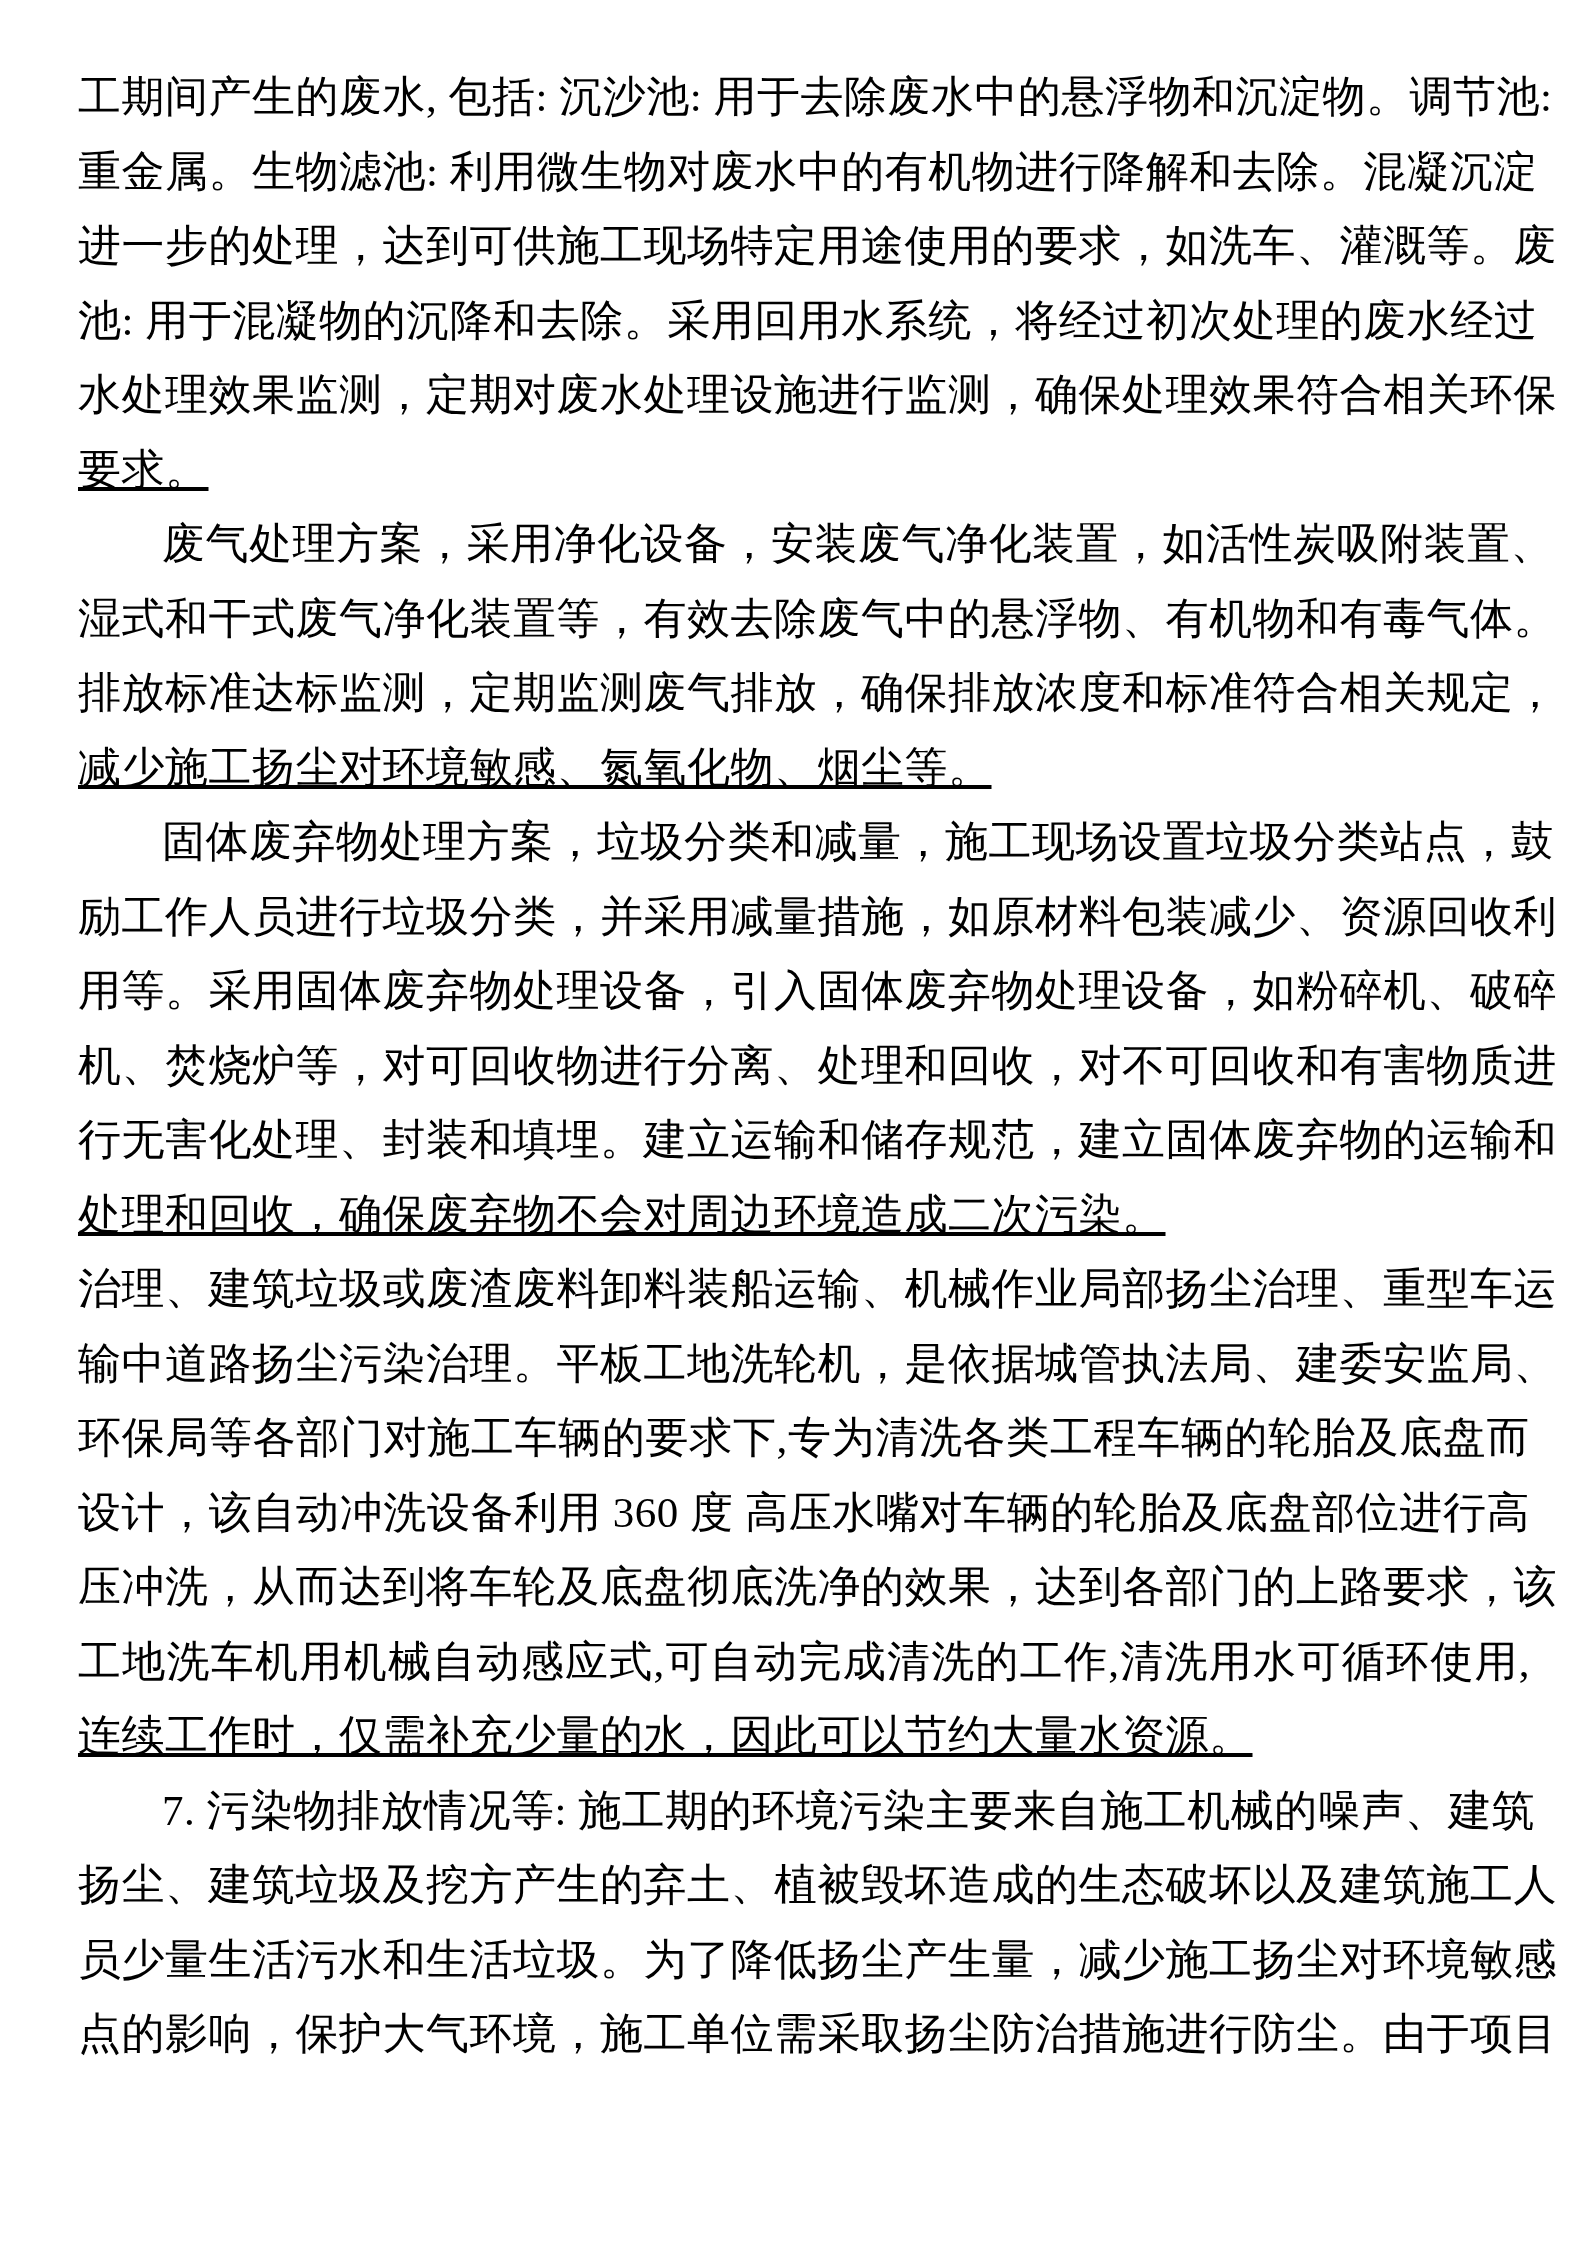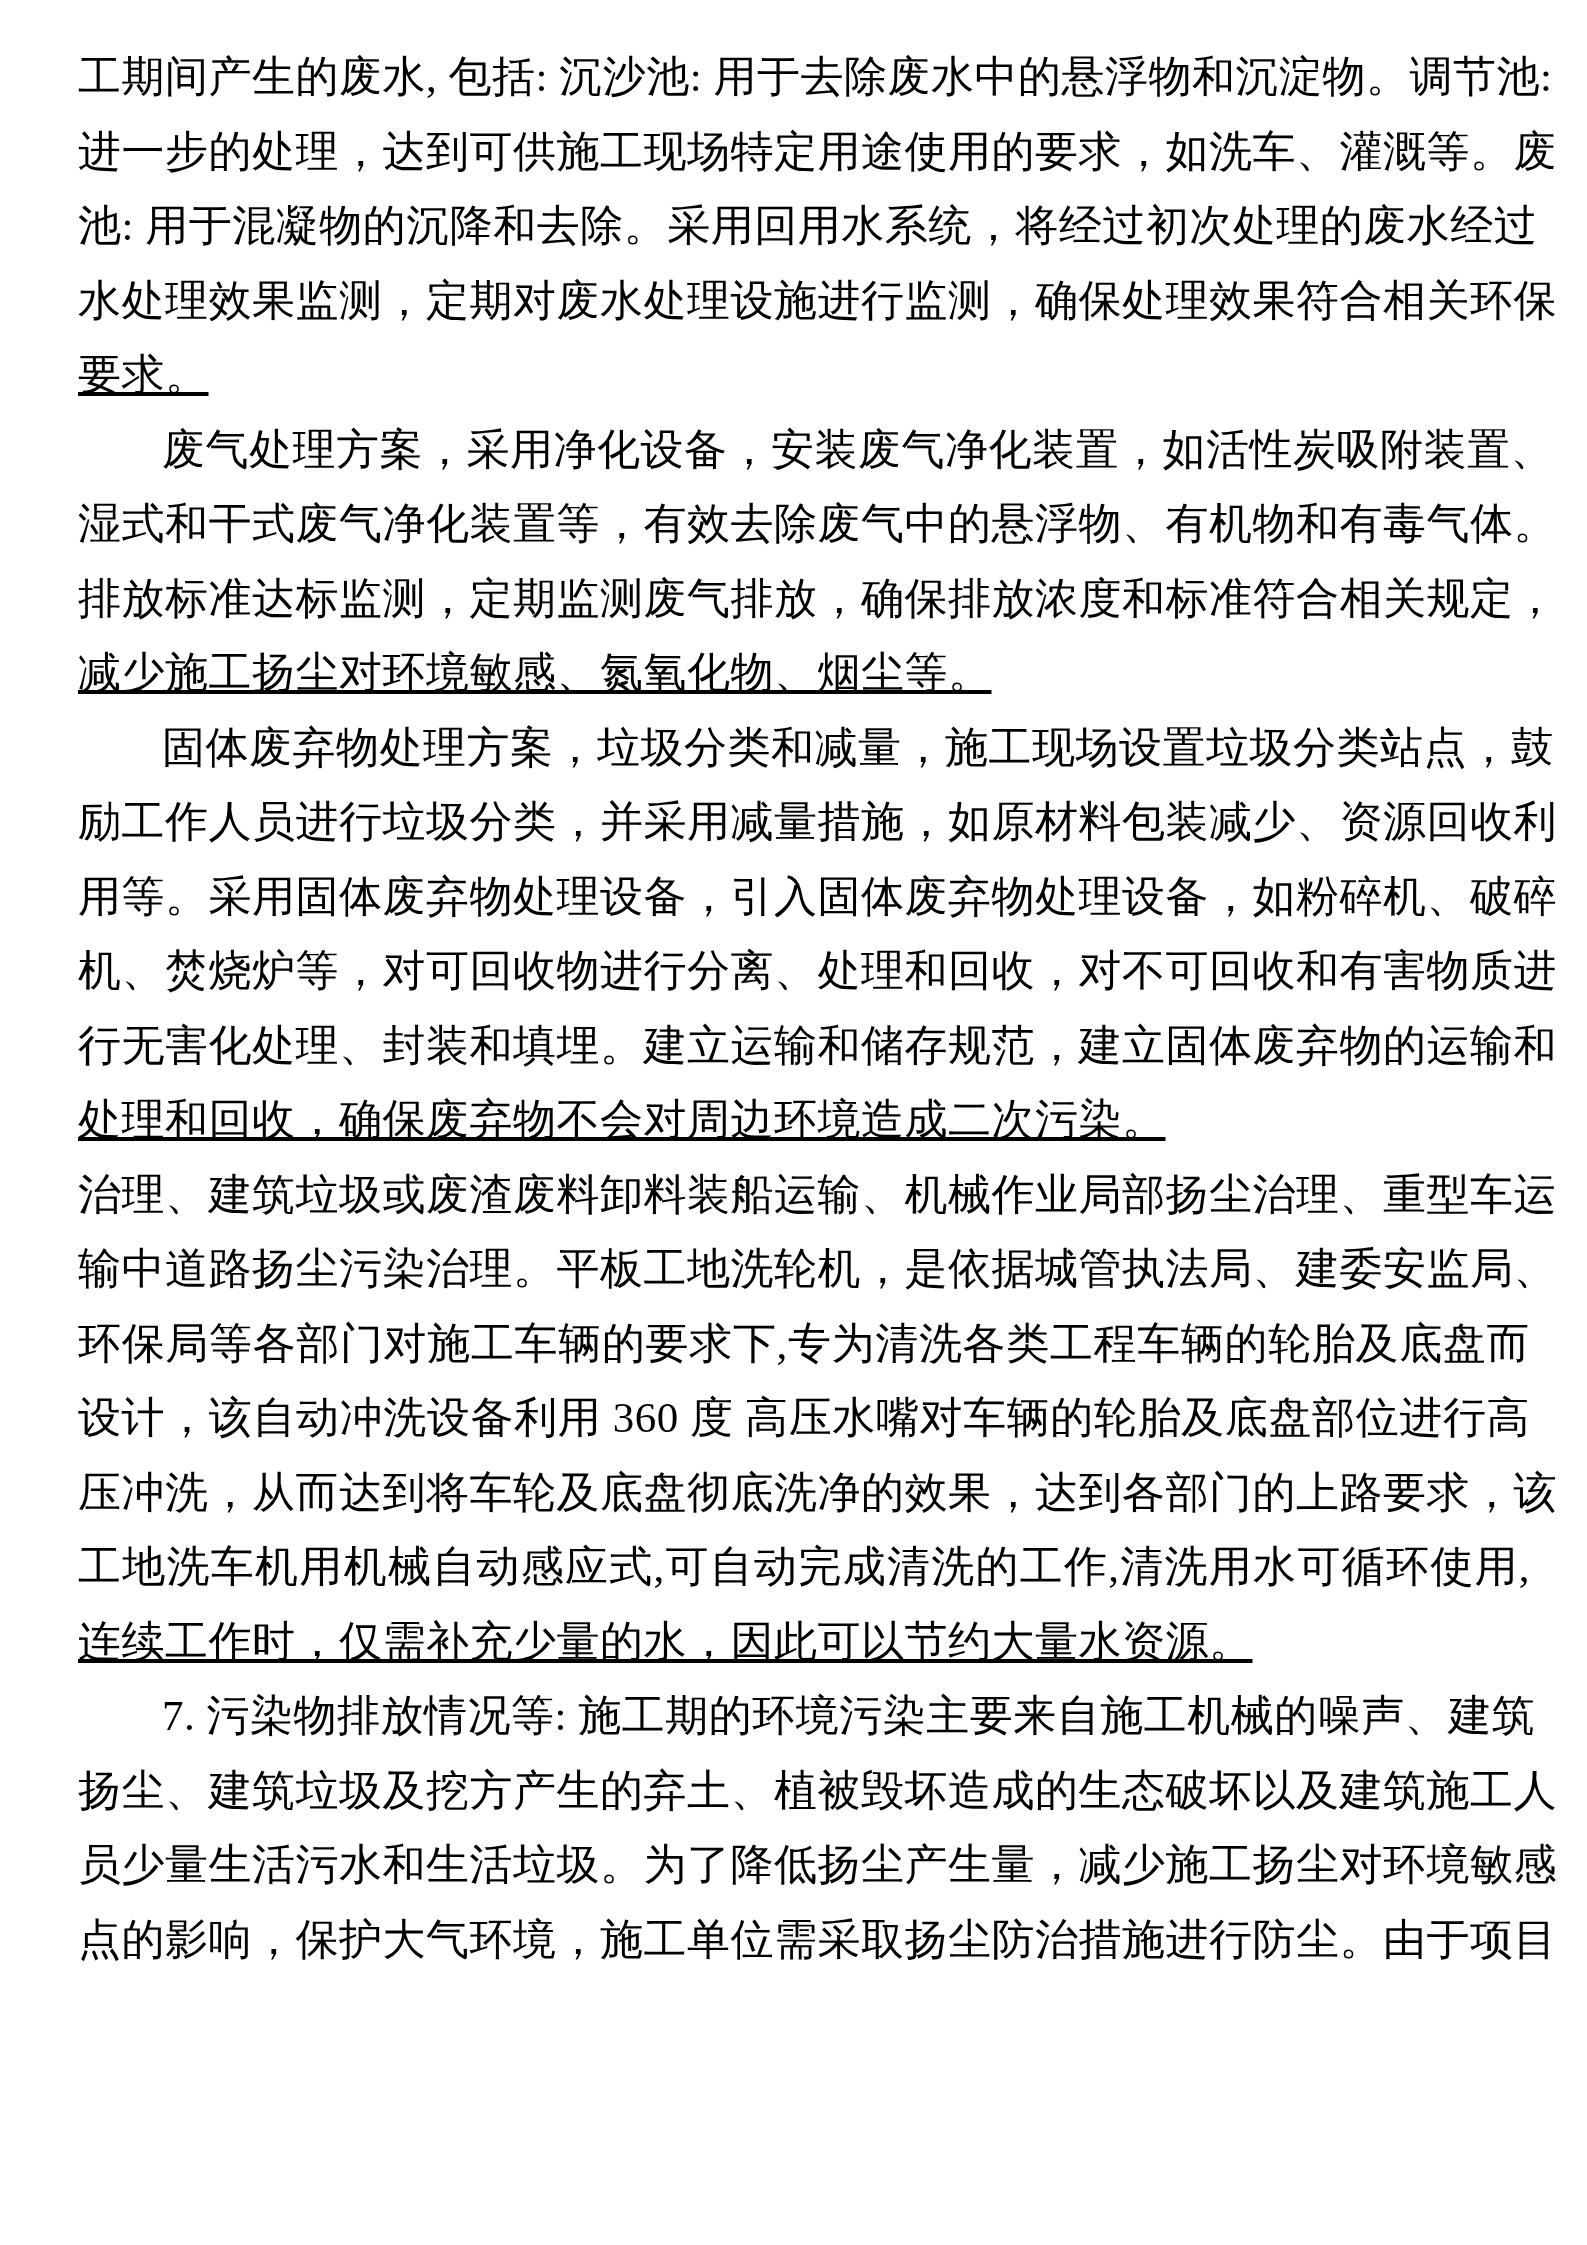--- a/index.html
+++ b/index.html
@@ -3,21 +3,21 @@
 <meta charset="utf-8">
 <style>
   html, body { margin: 0; padding: 0; background: #ffffff; }
   .page {
     position: relative;
     box-sizing: border-box;
     width: 1587px;
     height: 2245px;
     background: #ffffff;
     color: #000000;
-    padding: 40px 57px 0 78px;
+    padding: 60px 57px 0 78px;
     font-family: "Liberation Serif", "DejaVu Serif", serif;
     font-size: 43px;
     overflow: hidden;
   }
   .line {
     line-height: 74.5px;
     height: 74.5px;
     text-align: justify;
     text-align-last: justify;
     letter-spacing: 0.5px;
@@ -28,20 +28,21 @@
     text-align: left;
     text-decoration: underline;
   }
   .line.indent { text-indent: 84px; }
 </style>
 </head>
 <body>
 
 <div class="page">
   <div class="line">工期间产生的废水, 包括: 沉沙池: 用于去除废水中的悬浮物和沉淀物。调节池:</div>
+  <div class="line">重金属。生物滤池: 利用微生物对废水中的有机物进行降解和去除。混凝沉淀</div>
   <div class="line">进一步的处理，达到可供施工现场特定用途使用的要求，如洗车、灌溉等。废</div>
   <div class="line">池: 用于混凝物的沉降和去除。采用回用水系统，将经过初次处理的废水经过</div>
   <div class="line">水处理效果监测，定期对废水处理设施进行监测，确保处理效果符合相关环保</div>
   <div class="line end">要求。</div>
   <div class="line indent">废气处理方案，采用净化设备，安装废气净化装置，如活性炭吸附装置、</div>
   <div class="line">湿式和干式废气净化装置等，有效去除废气中的悬浮物、有机物和有毒气体。</div>
   <div class="line">排放标准达标监测，定期监测废气排放，确保排放浓度和标准符合相关规定，</div>
   <div class="line end">减少施工扬尘对环境敏感、氮氧化物、烟尘等。</div>
   <div class="line indent">固体废弃物处理方案，垃圾分类和减量，施工现场设置垃圾分类站点，鼓</div>
   <div class="line">励工作人员进行垃圾分类，并采用减量措施，如原材料包装减少、资源回收利</div>

